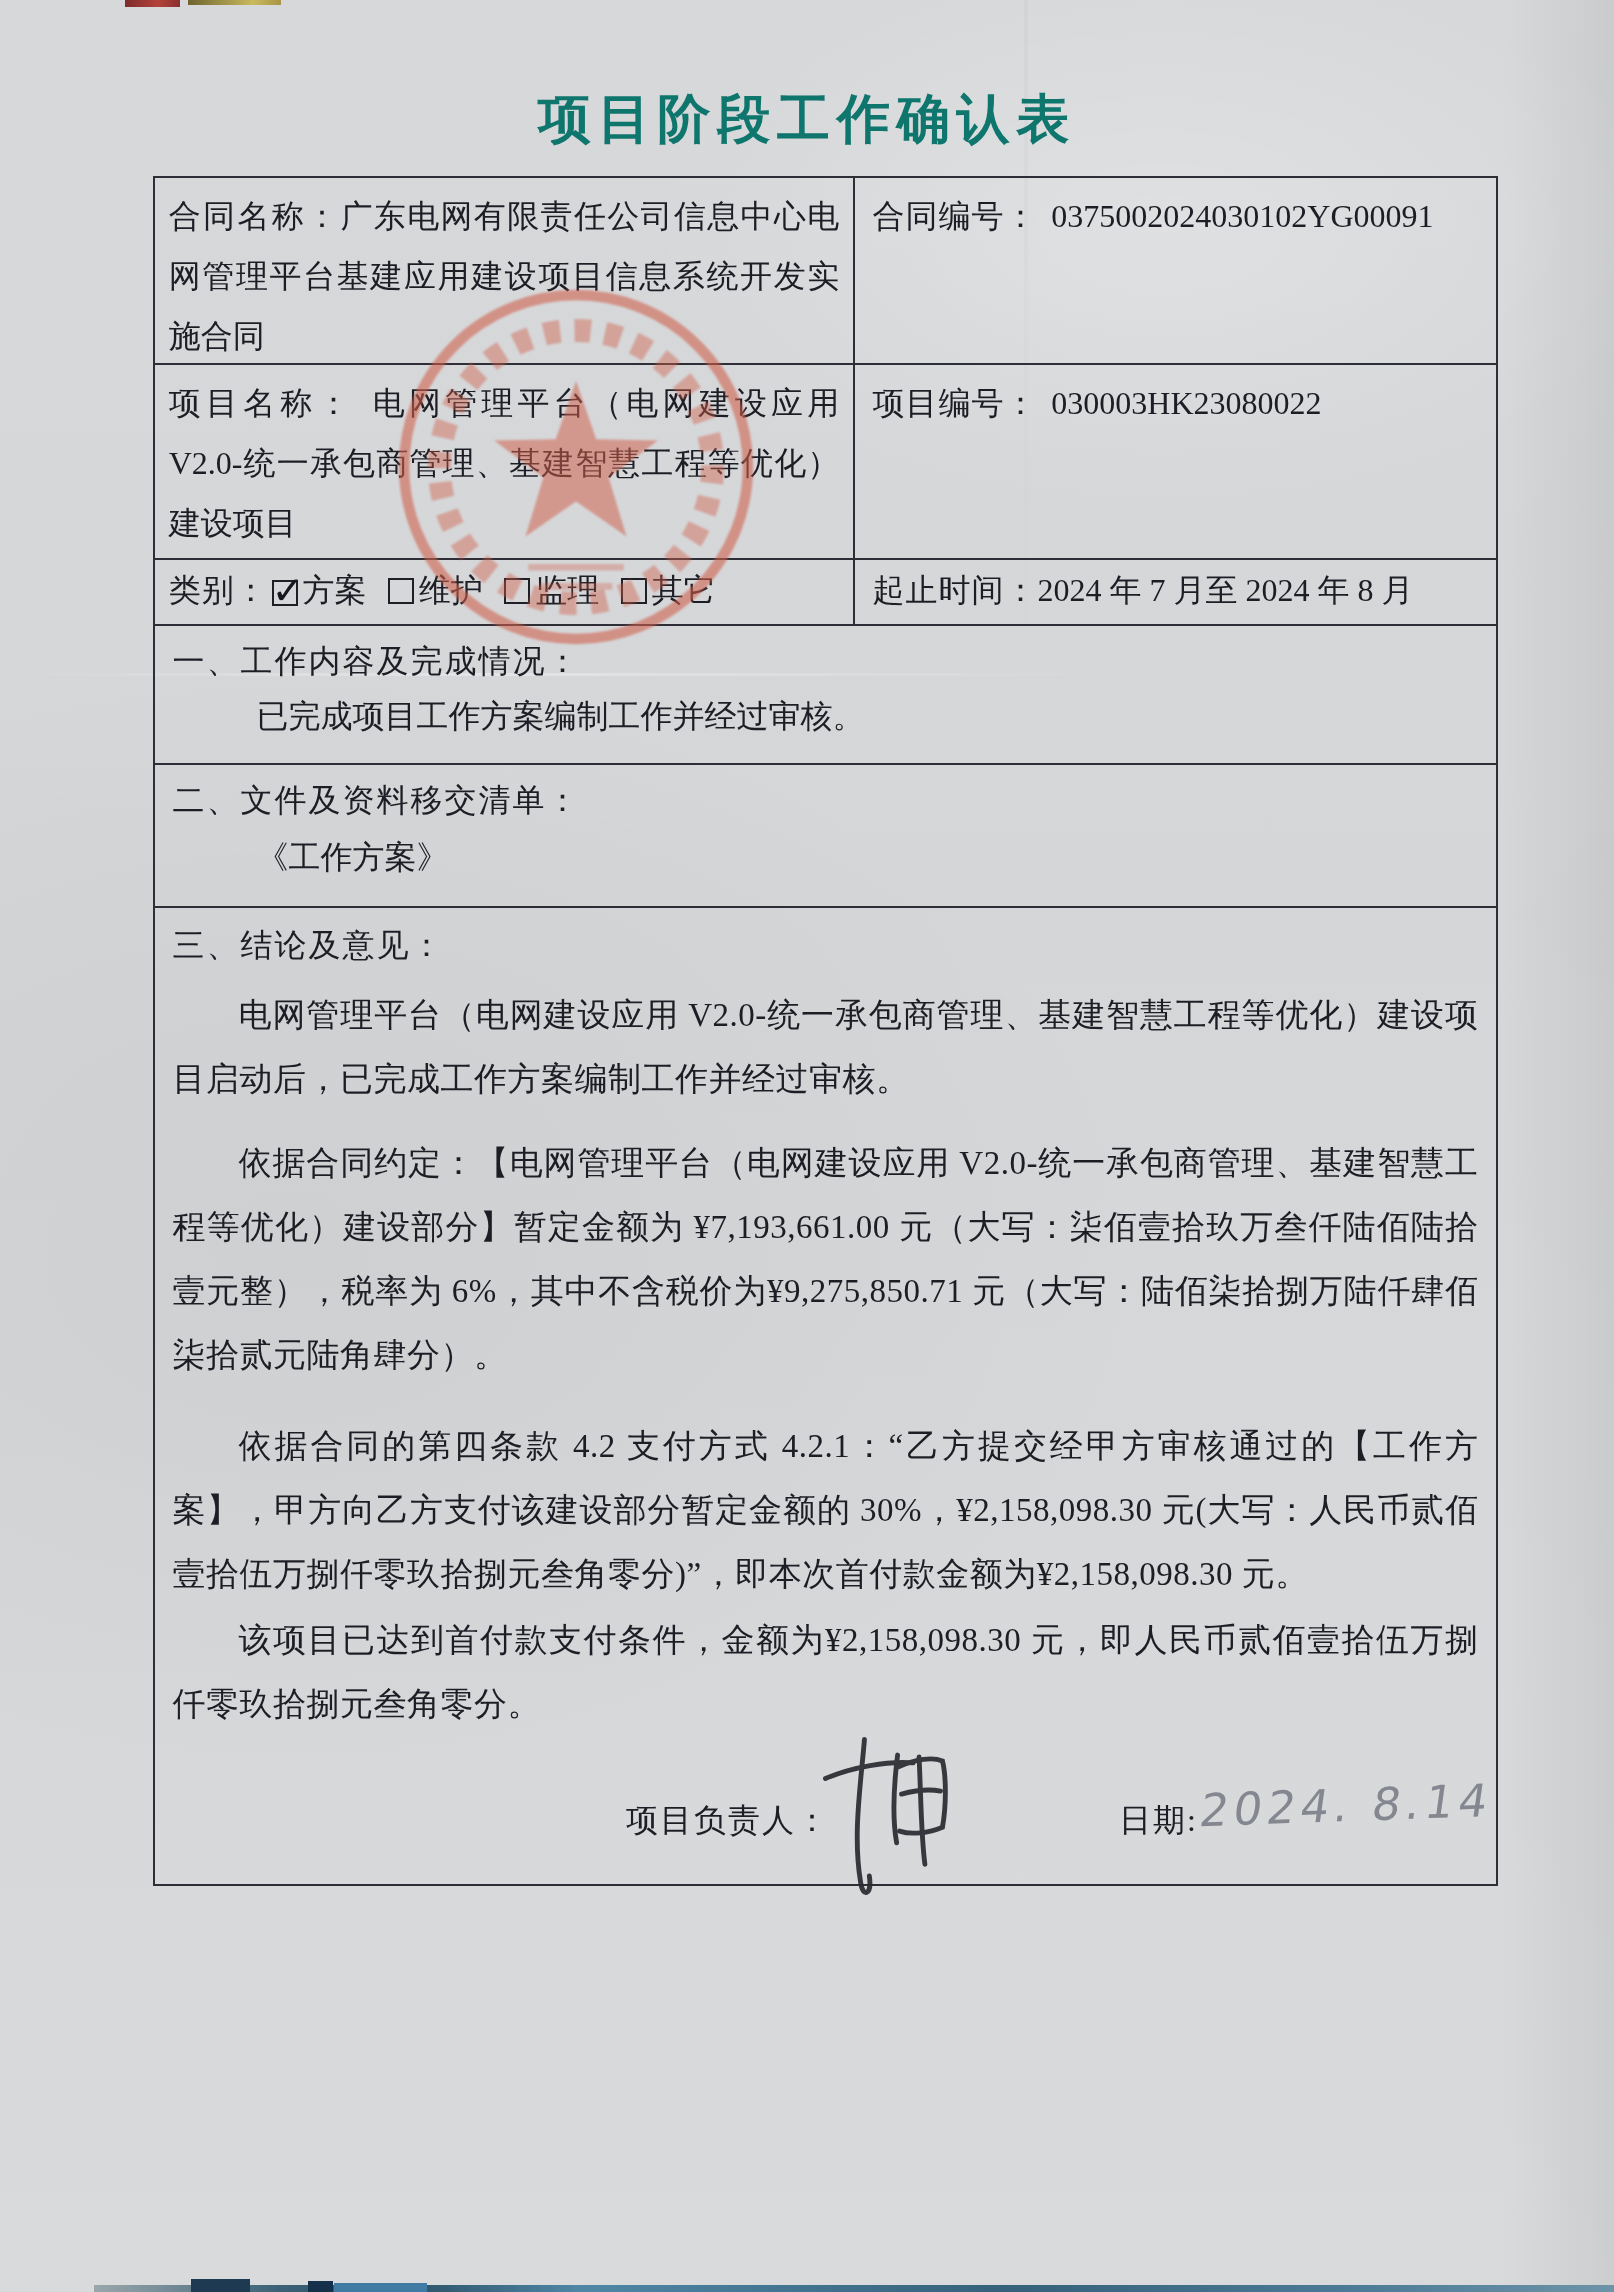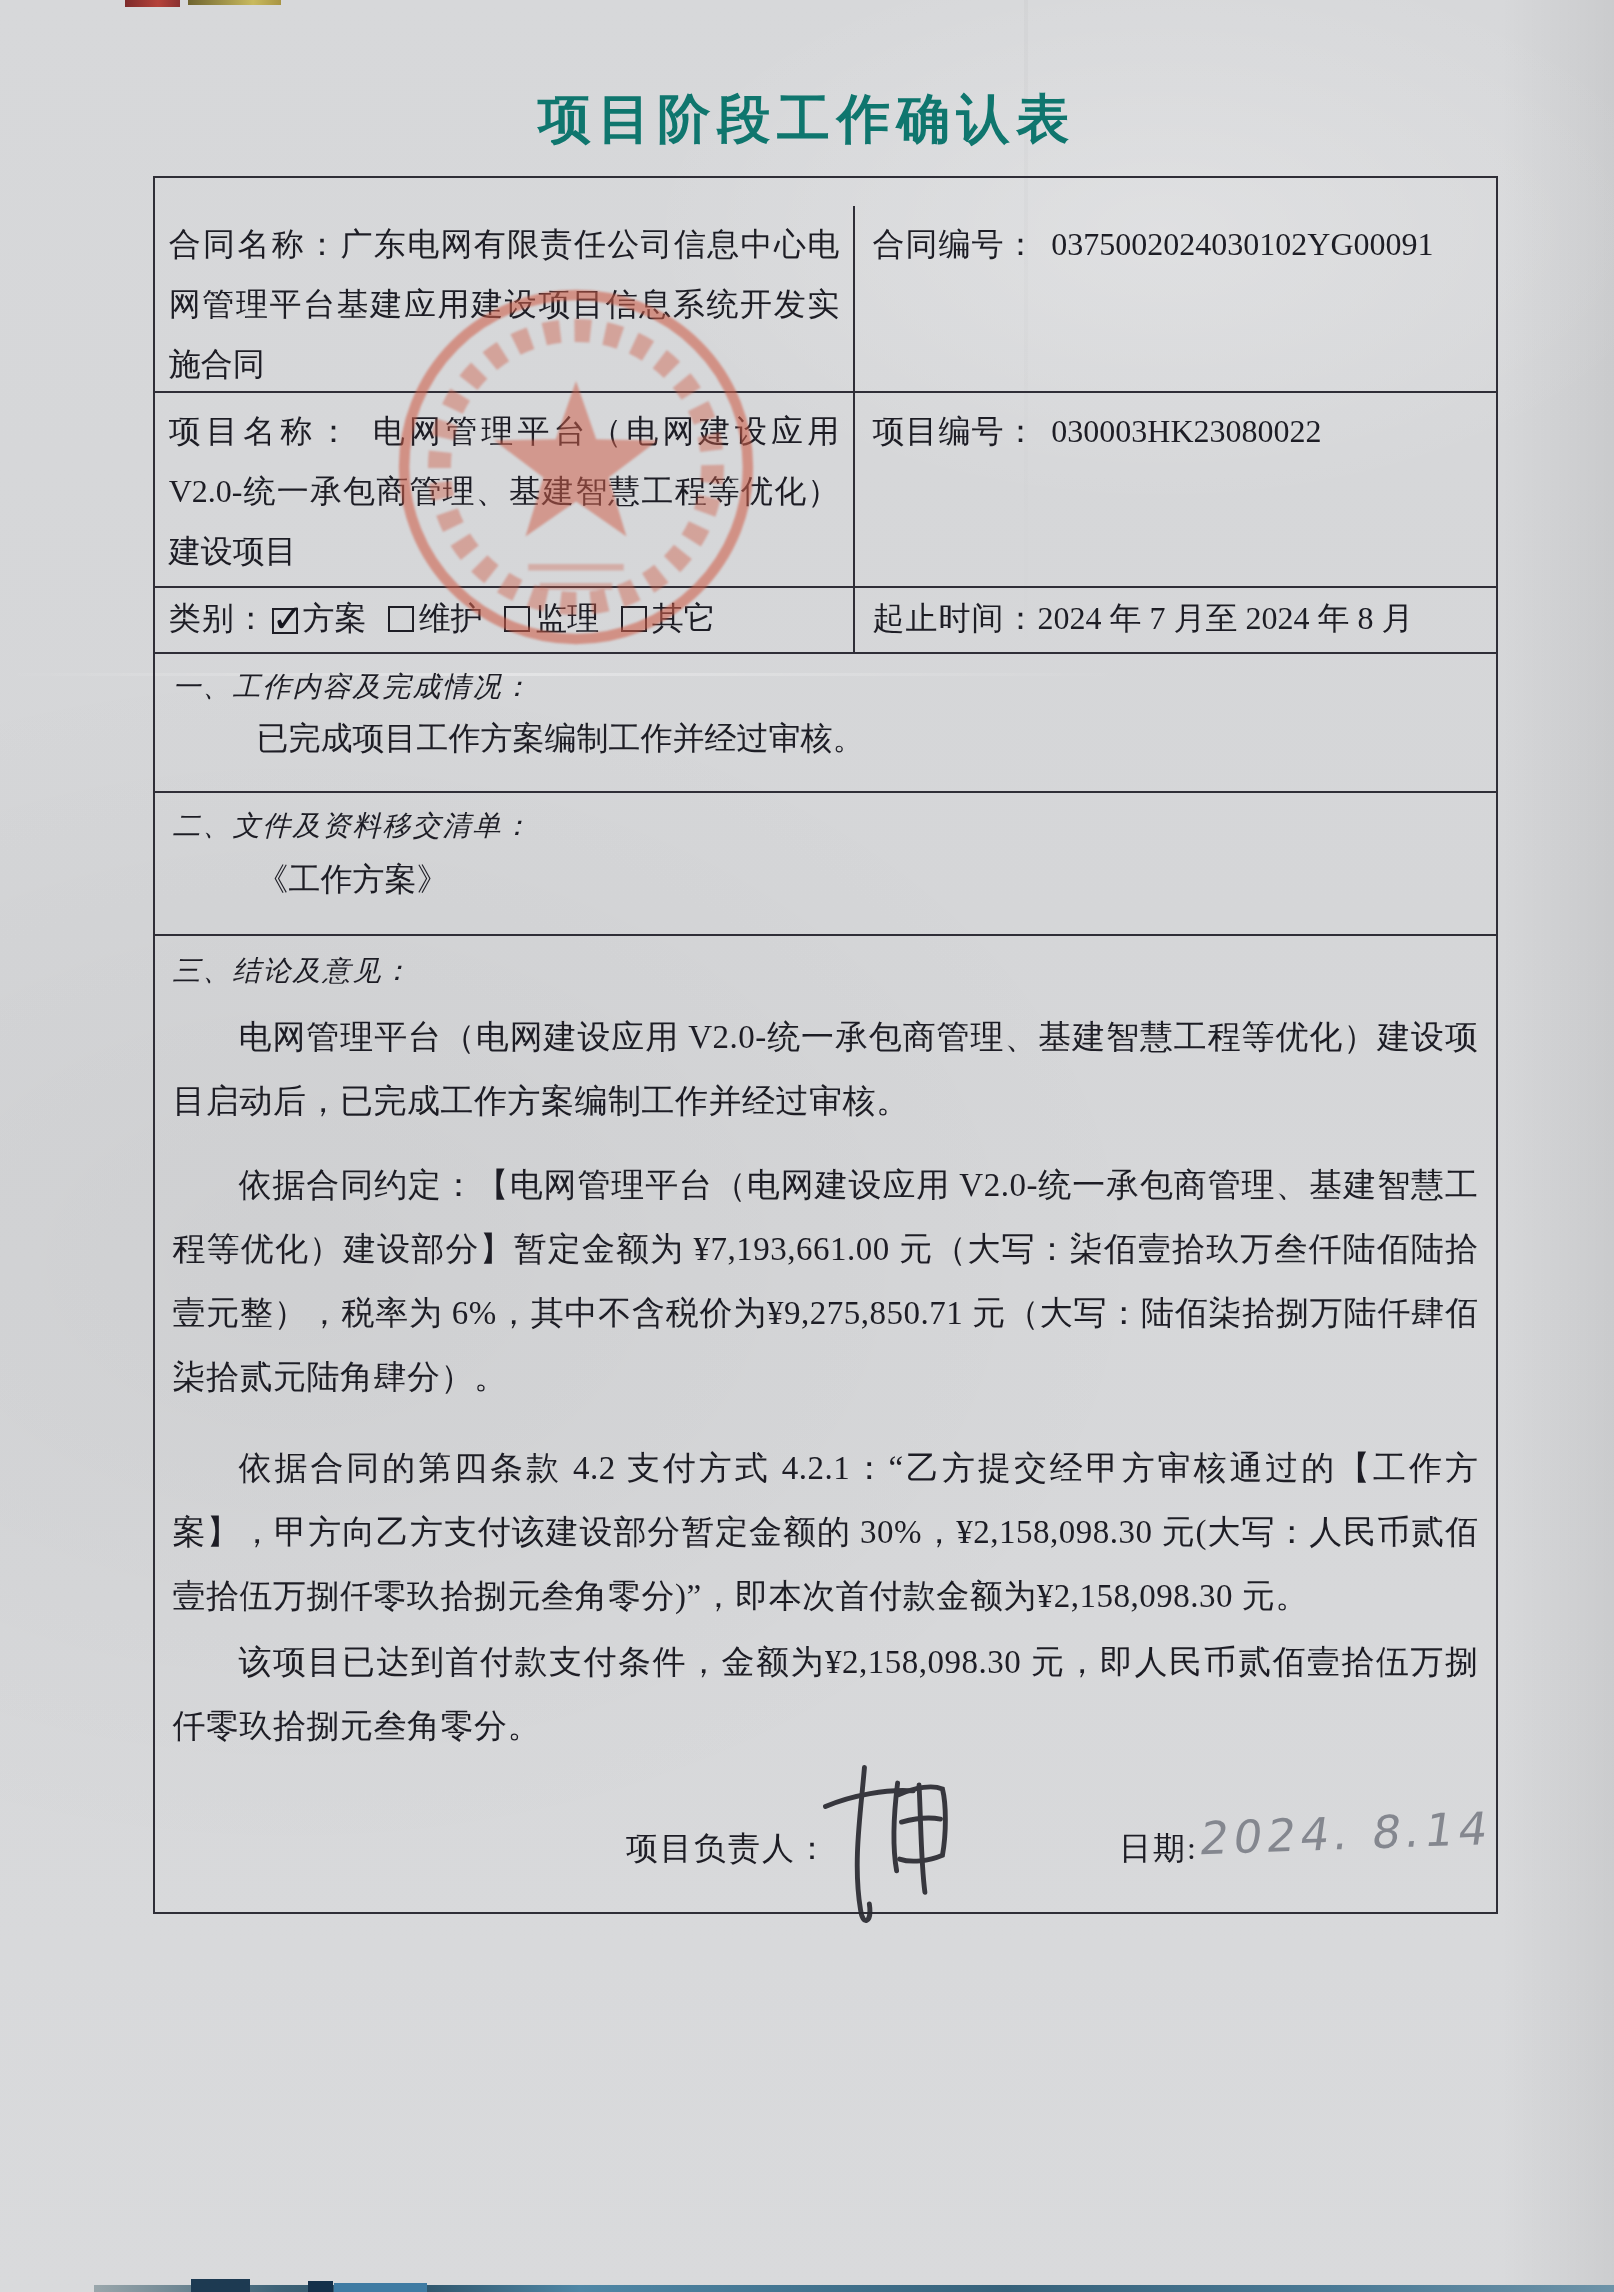--- a/index.html
+++ b/index.html
@@ -29,41 +29,41 @@
   .tbl{
     position:absolute;left:153px;top:176px;width:1345px;
     border:2.9px solid #2f2e37;box-sizing:border-box;
     font-size:32px;
   }
   .row{position:relative;box-sizing:border-box;}
   .bb{border-bottom:2.9px solid #2f2e37;}
   .split{display:flex;}
   .cl{width:700px;box-sizing:border-box;border-right:2.9px solid #2f2e37;padding:7.8px 13.7px;}
   .cr{flex:1;box-sizing:border-box;padding:7.8px 17.6px;}
-  .r1{height:187px;margin-top:28px;}
+  .r1{height:187px;}
   .r2{height:195px;}
   .r3{height:66px;align-items:center;}
   .r4{height:139px;}
   .r5{height:143px;}
   .r6{height:976px;padding:15.6px 17.6px 0 17.6px;}
   .wrapcell{line-height:60px;text-align:justify;}
   .lab{letter-spacing:1px;}
   .val-gap{display:inline-block;width:13.7px;}
 
   .opt{margin-left:21.5px;white-space:nowrap;}
   .cb{
     display:inline-block;width:26px;height:26px;box-sizing:border-box;
     border:2.9px solid #1e1e26;vertical-align:-2.9px;margin-right:4.9px;
     position:relative;
   }
   .cb.checked{font-size:39px;}
   .cb.checked{color:#16161e;}
   .cb.checked{line-height:17.6px;text-align:center;}
   .cb.checked{text-indent:-2px;}
-  .sec-head{font-size:28px;letter-spacing:2px;font-style:italic;}
+  .sec-head{font-size:32px;letter-spacing:2px;}
   .sec-body{margin-top:13.7px;padding-left:84px;font-size:32px;}
   .r4 .sec-body{margin-top:11.7px;}
 
   .p{ margin:0;font-size:33px;line-height:64px;text-indent:2em;text-align:justify;letter-spacing:0.5px;}
   .p.pa{margin-top:15.6px;}
   .p.pb{margin-top:19.5px;}
   .p.pc{margin-top:27px;}
   .p.pd{margin-top:2px;}
 
   .sig{position:absolute;left:0;top:883px;width:100%;height:94px;}

